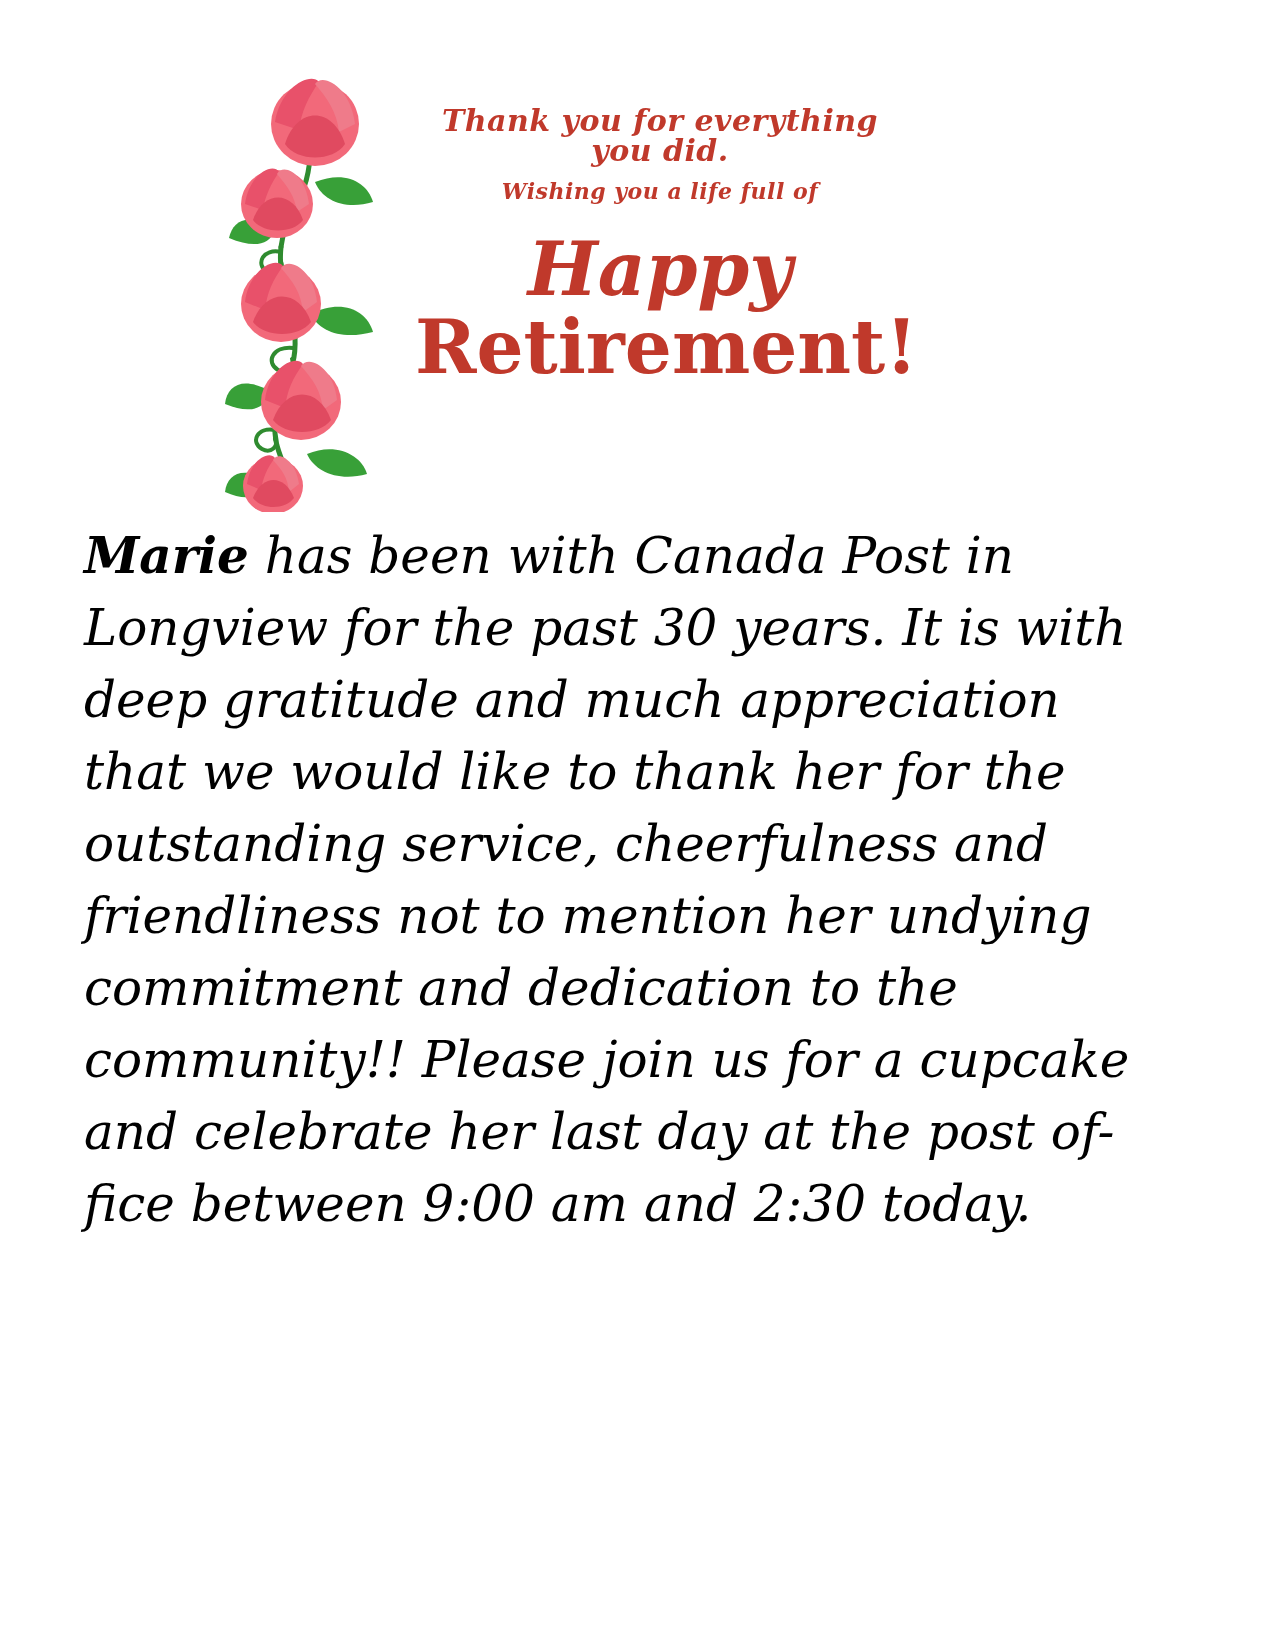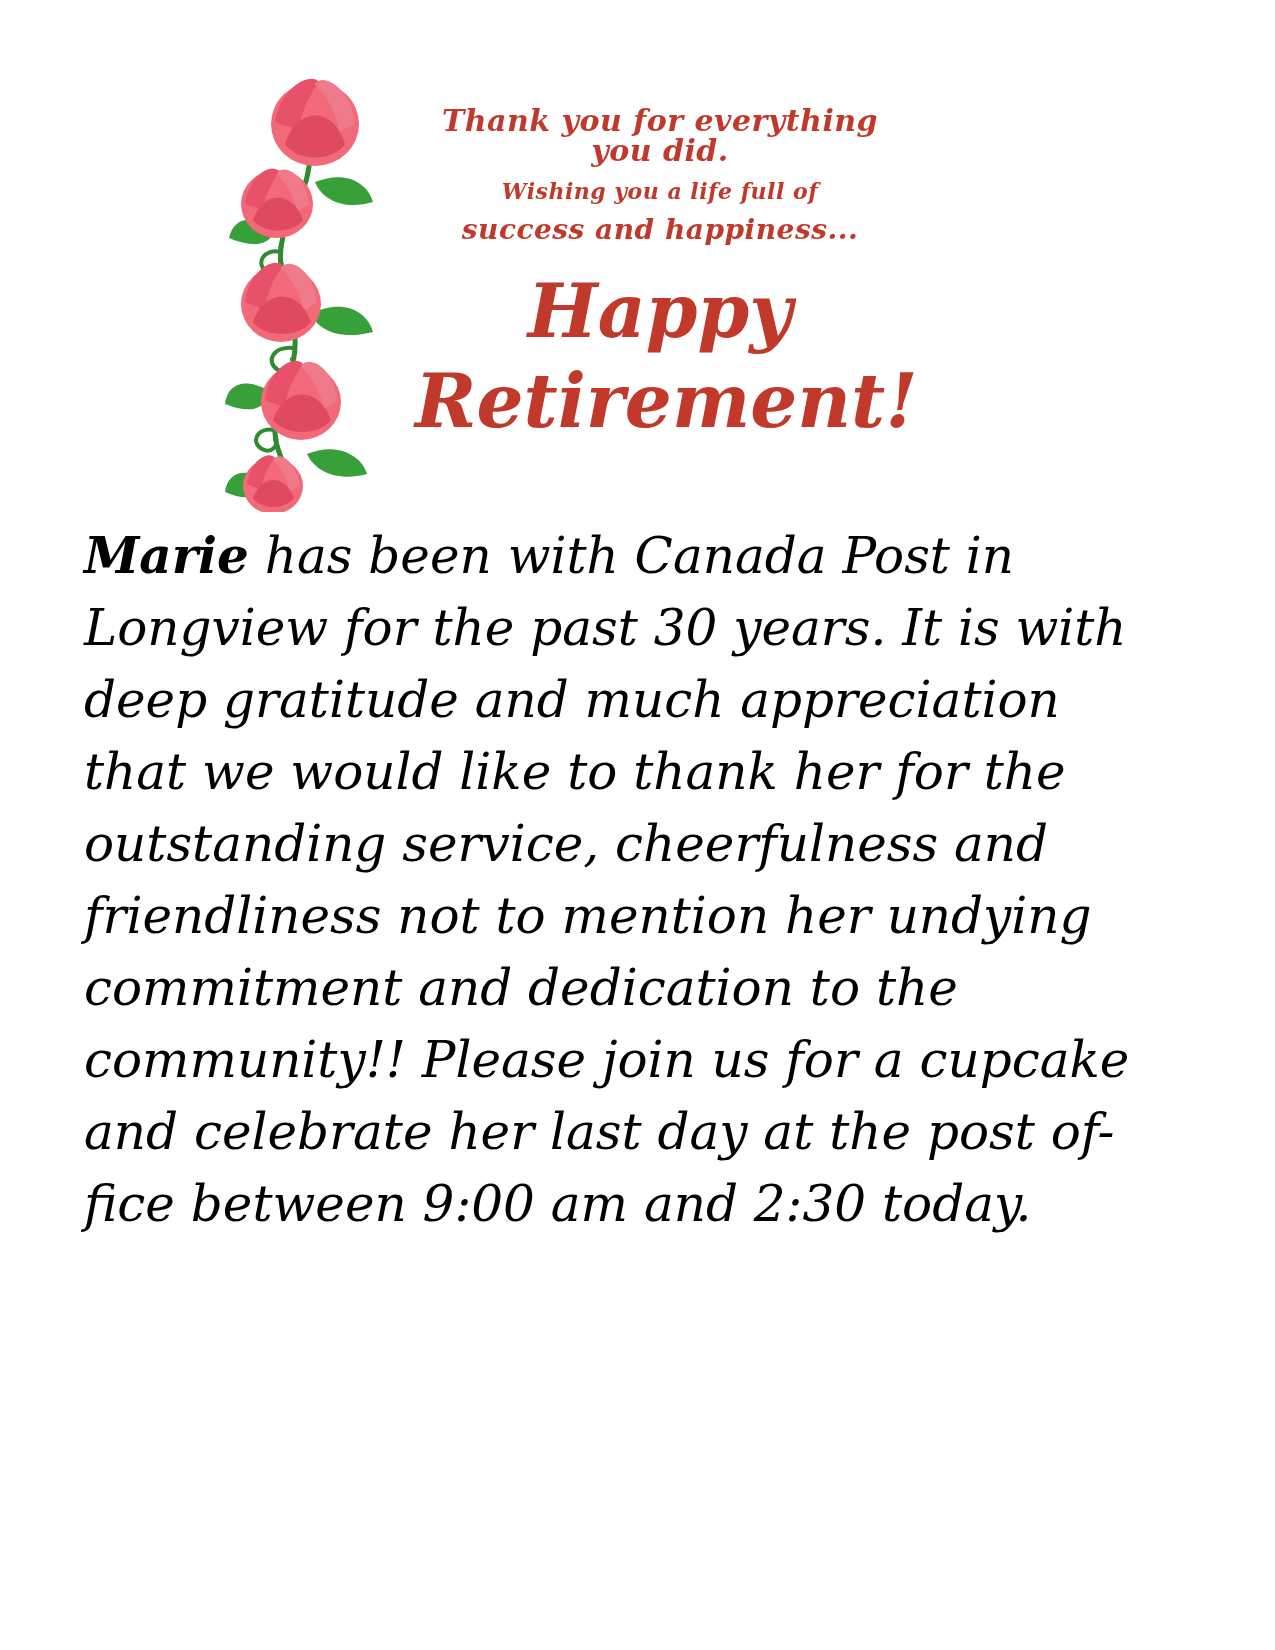--- a/index.html
+++ b/index.html
@@ -64,26 +64,25 @@
     font-family: "DejaVu Serif", serif;
     font-style: italic;
     font-weight: bold;
     font-size: 74px;
     line-height: 1.0;
     color: #c0392b;
     margin-top: 30px;
   }
   .headline-2 {
     font-family: "DejaVu Serif", serif;
-    font-style: italic;
     font-weight: bold;
     font-size: 74px;
     line-height: 1.0;
     color: #c0392b;
-    margin-top: 16px;
+    margin-top: 4px;
   }
 
   
   .body-copy {
     position: absolute;
     left: 84px;
     top: 520px;
     width: 1070px;
     font-family: "DejaVu Serif", serif;
     font-style: italic;
@@ -165,21 +164,20 @@
             <path d="M84 422 C 81 398, 63 388, 58 398 C 67 408, 73 416, 74 430 Z" fill="#ef7b8a"></path>
             <path d="M38 436 C 47 412, 70 412, 79 436 C 70 448, 47 448, 38 436 Z" fill="#e04a60"></path>
           </g>
         </g>
       </svg>
     </div>
 
     <div class="card-text">
       <div class="greeting-line l1">Thank you for everything you did.</div>
       <div class="greeting-line l2">Wishing you a life full of</div>
-      <div class="greeting-line l3">success and happiness...</div>
       <div class="headline-1">Happy</div>
       <div class="headline-2">Retirement!</div>
     </div>
 
   </div>
 
   <div class="body-copy">
     <span class="lead">Marie</span><span> has been with Canada Post in Longview for the past 30 years.  It is with deep gratitude  and much appreciation that we would like  to thank her for the outstanding service, cheerfulness and friendliness not to mention her undying commitment and dedication to the community!! Please  join us for a cupcake and celebrate her last day at the post of-fice between 9:00 am and 2:30 today.</span>
   </div>
 

